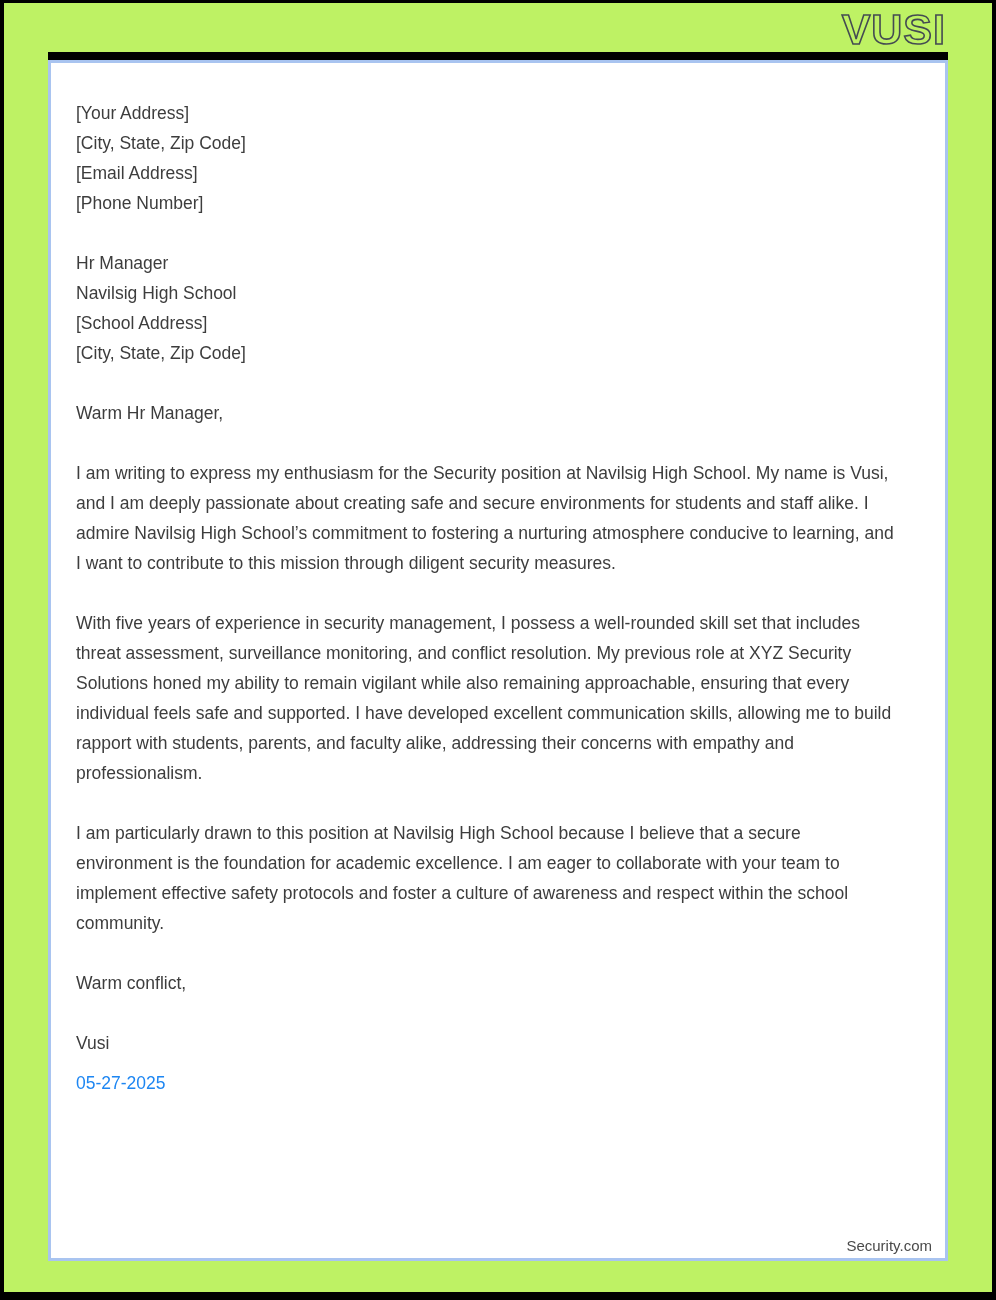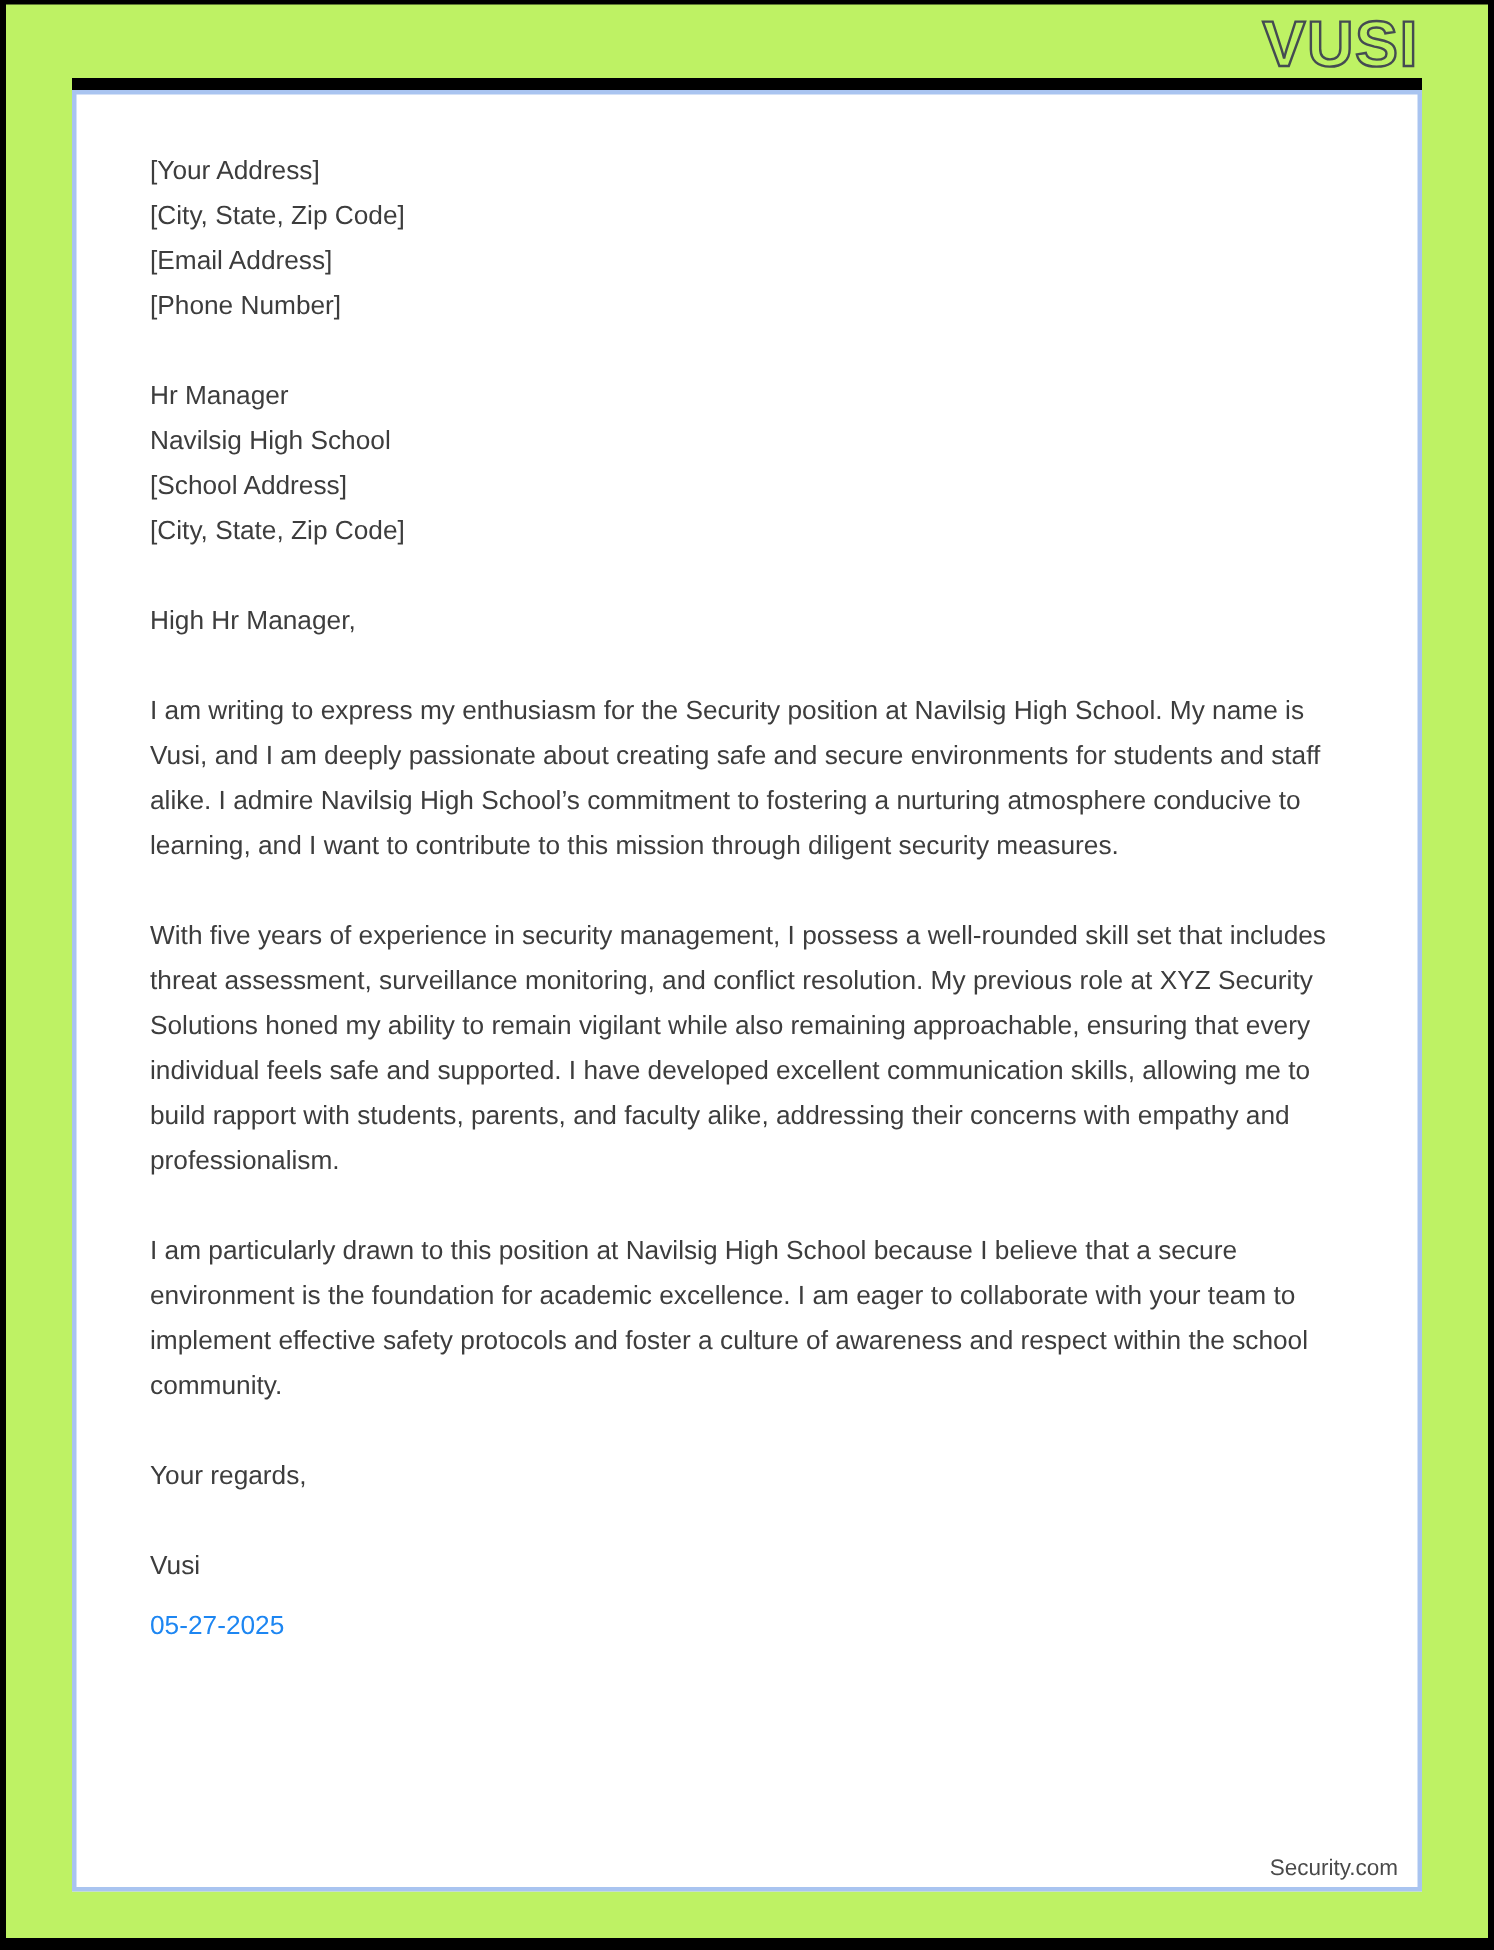--- a/index.html
+++ b/index.html
@@ -23,21 +23,21 @@
     position: absolute; left: 48px; top: 52px;
     width: 900px; height: 8px; background: #000;
   }
 
   .page {
     position: absolute; left: 48px; top: 60px;
     width: 900px; height: 1201px;
     box-sizing: border-box;
     background: #ffffff;
     border: 3px solid #a9c4f0;
-    padding: 35px 49px 0 49px;
+    padding: 35px 49px 0 25px;
     color: #3d3d3d;
     font-size: 17.5px;
     line-height: 30px;
   }
 
   .block { margin: 0 0 30px 0; }
   .block div { white-space: nowrap; }
   .para { margin: 0 0 30px 0; }
 
   .sig-date {
@@ -82,27 +82,27 @@
       <div>[Phone Number]</div>
     </div>
 
     <div class="block">
       <div>Hr Manager</div>
       <div>Navilsig High School</div>
       <div>[School Address]</div>
       <div>[City, State, Zip Code]</div>
     </div>
 
-    <p class="para">High Hr Manager,</p>
+    <p class="para">Warm Hr Manager,</p>
 
     <p class="para">I am writing to express my enthusiasm for the Security position at Navilsig High School. My name is Vusi, and I am deeply passionate about creating safe and secure environments for students and staff alike. I admire Navilsig High School’s commitment to fostering a nurturing atmosphere conducive to learning, and I want to contribute to this mission through diligent security measures.</p>
     <p class="para">With five years of experience in security management, I possess a well-rounded skill set that includes threat assessment, surveillance monitoring, and conflict resolution. My previous role at XYZ Security Solutions honed my ability to remain vigilant while also remaining approachable, ensuring that every individual feels safe and supported. I have developed excellent communication skills, allowing me to build rapport with students, parents, and faculty alike, addressing their concerns with empathy and professionalism.</p>
     <p class="para">I am particularly drawn to this position at Navilsig High School because I believe that a secure environment is the foundation for academic excellence. I am eager to collaborate with your team to implement effective safety protocols and foster a culture of awareness and respect within the school community.</p>
 
-    <p class="para">Your regards,</p>
+    <p class="para">Warm conflict,</p>
 
     <p class="para" style="margin-bottom:0;">Vusi</p>
 
     <div class="sig-date">05-27-2025</div>
 
     <div class="watermark">Security.com</div>
   </div>
 
 </div>
 

